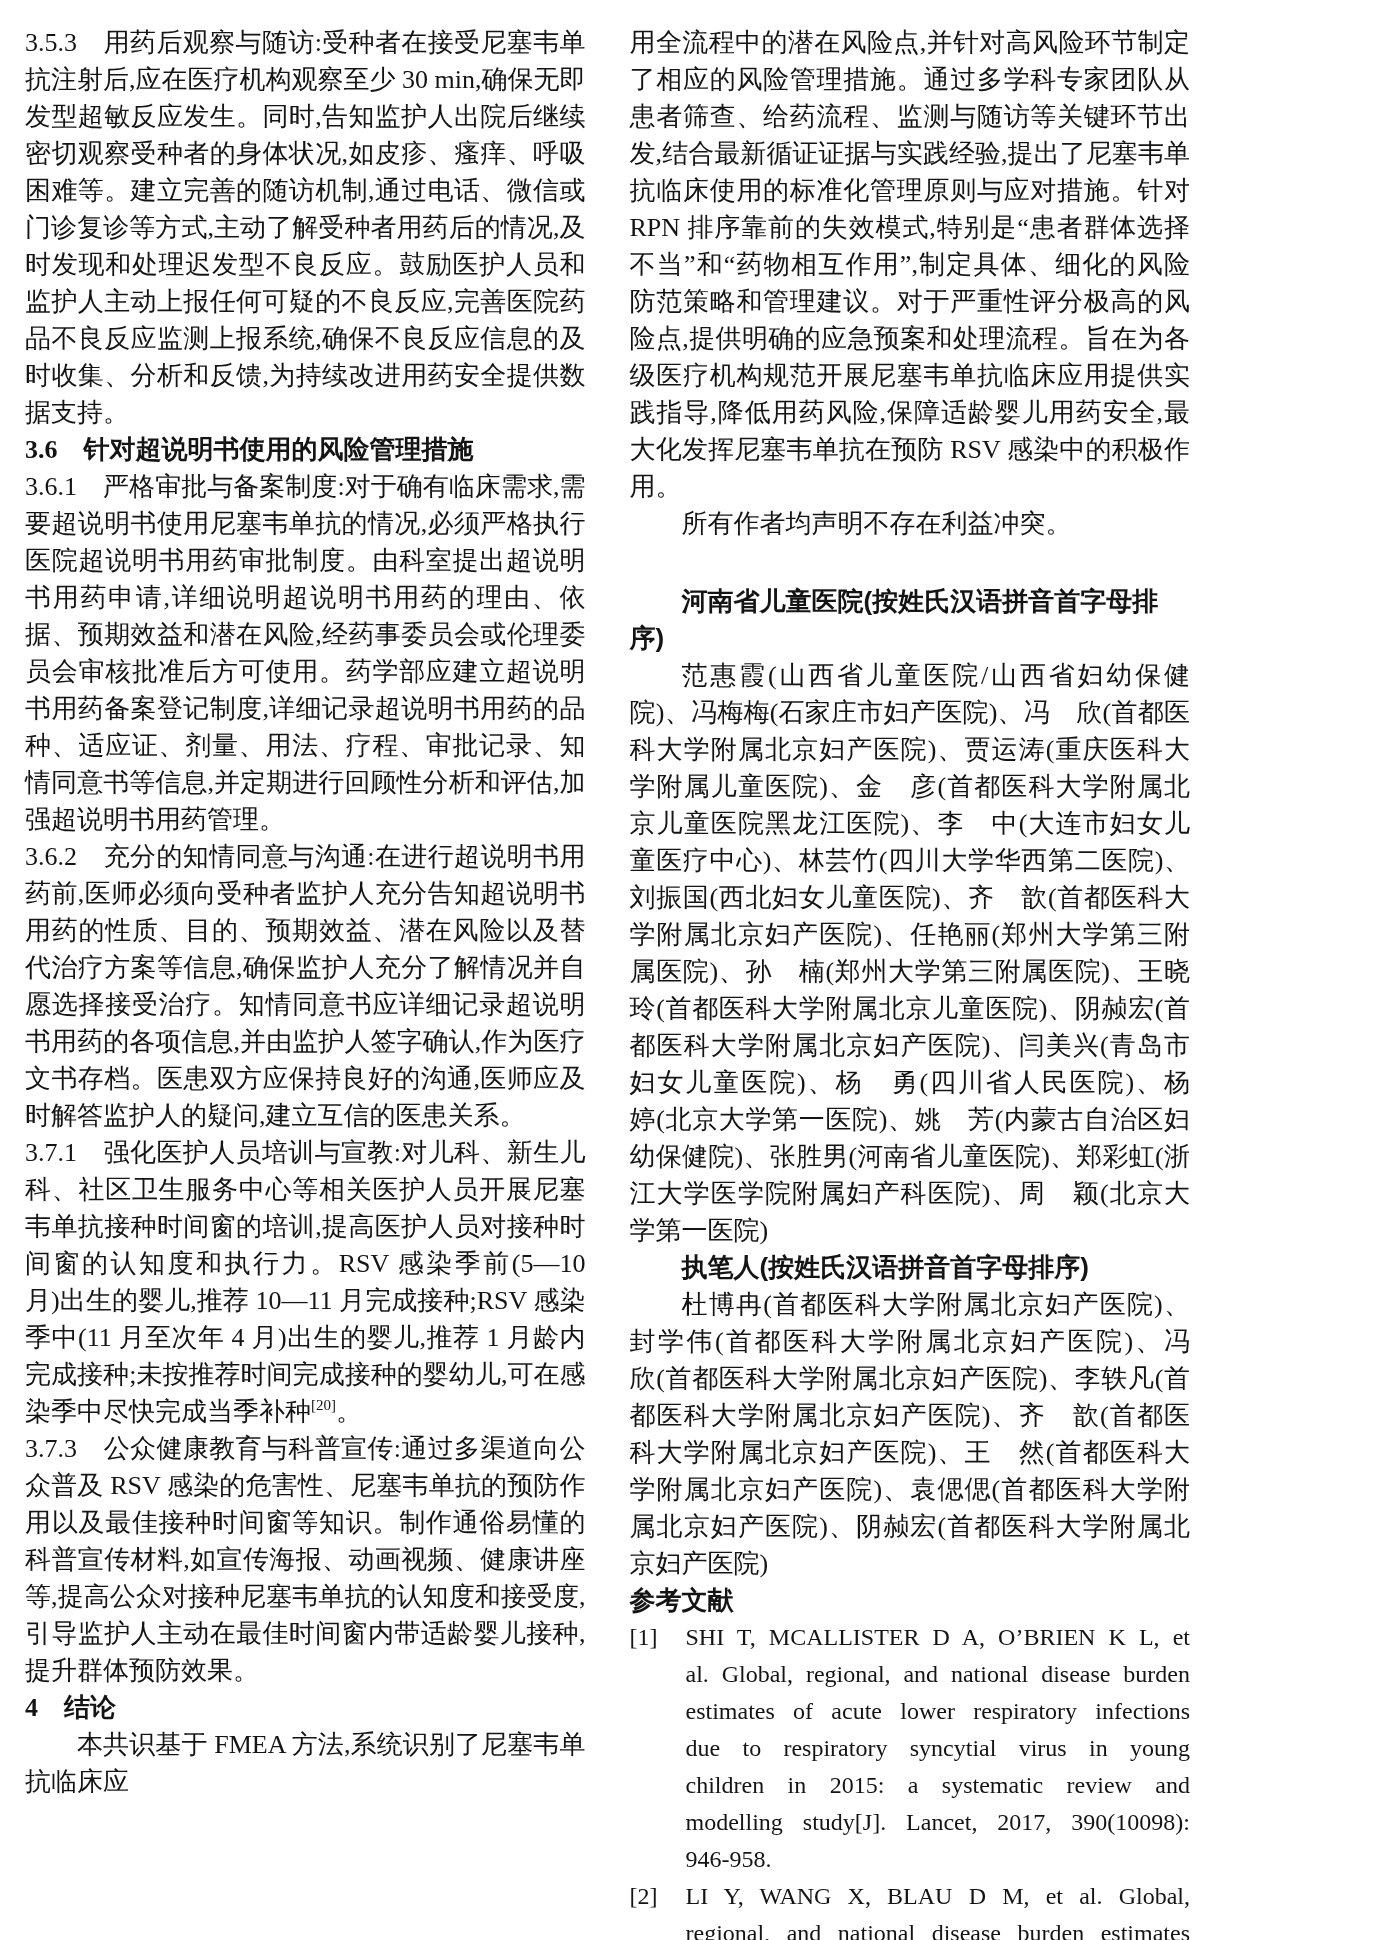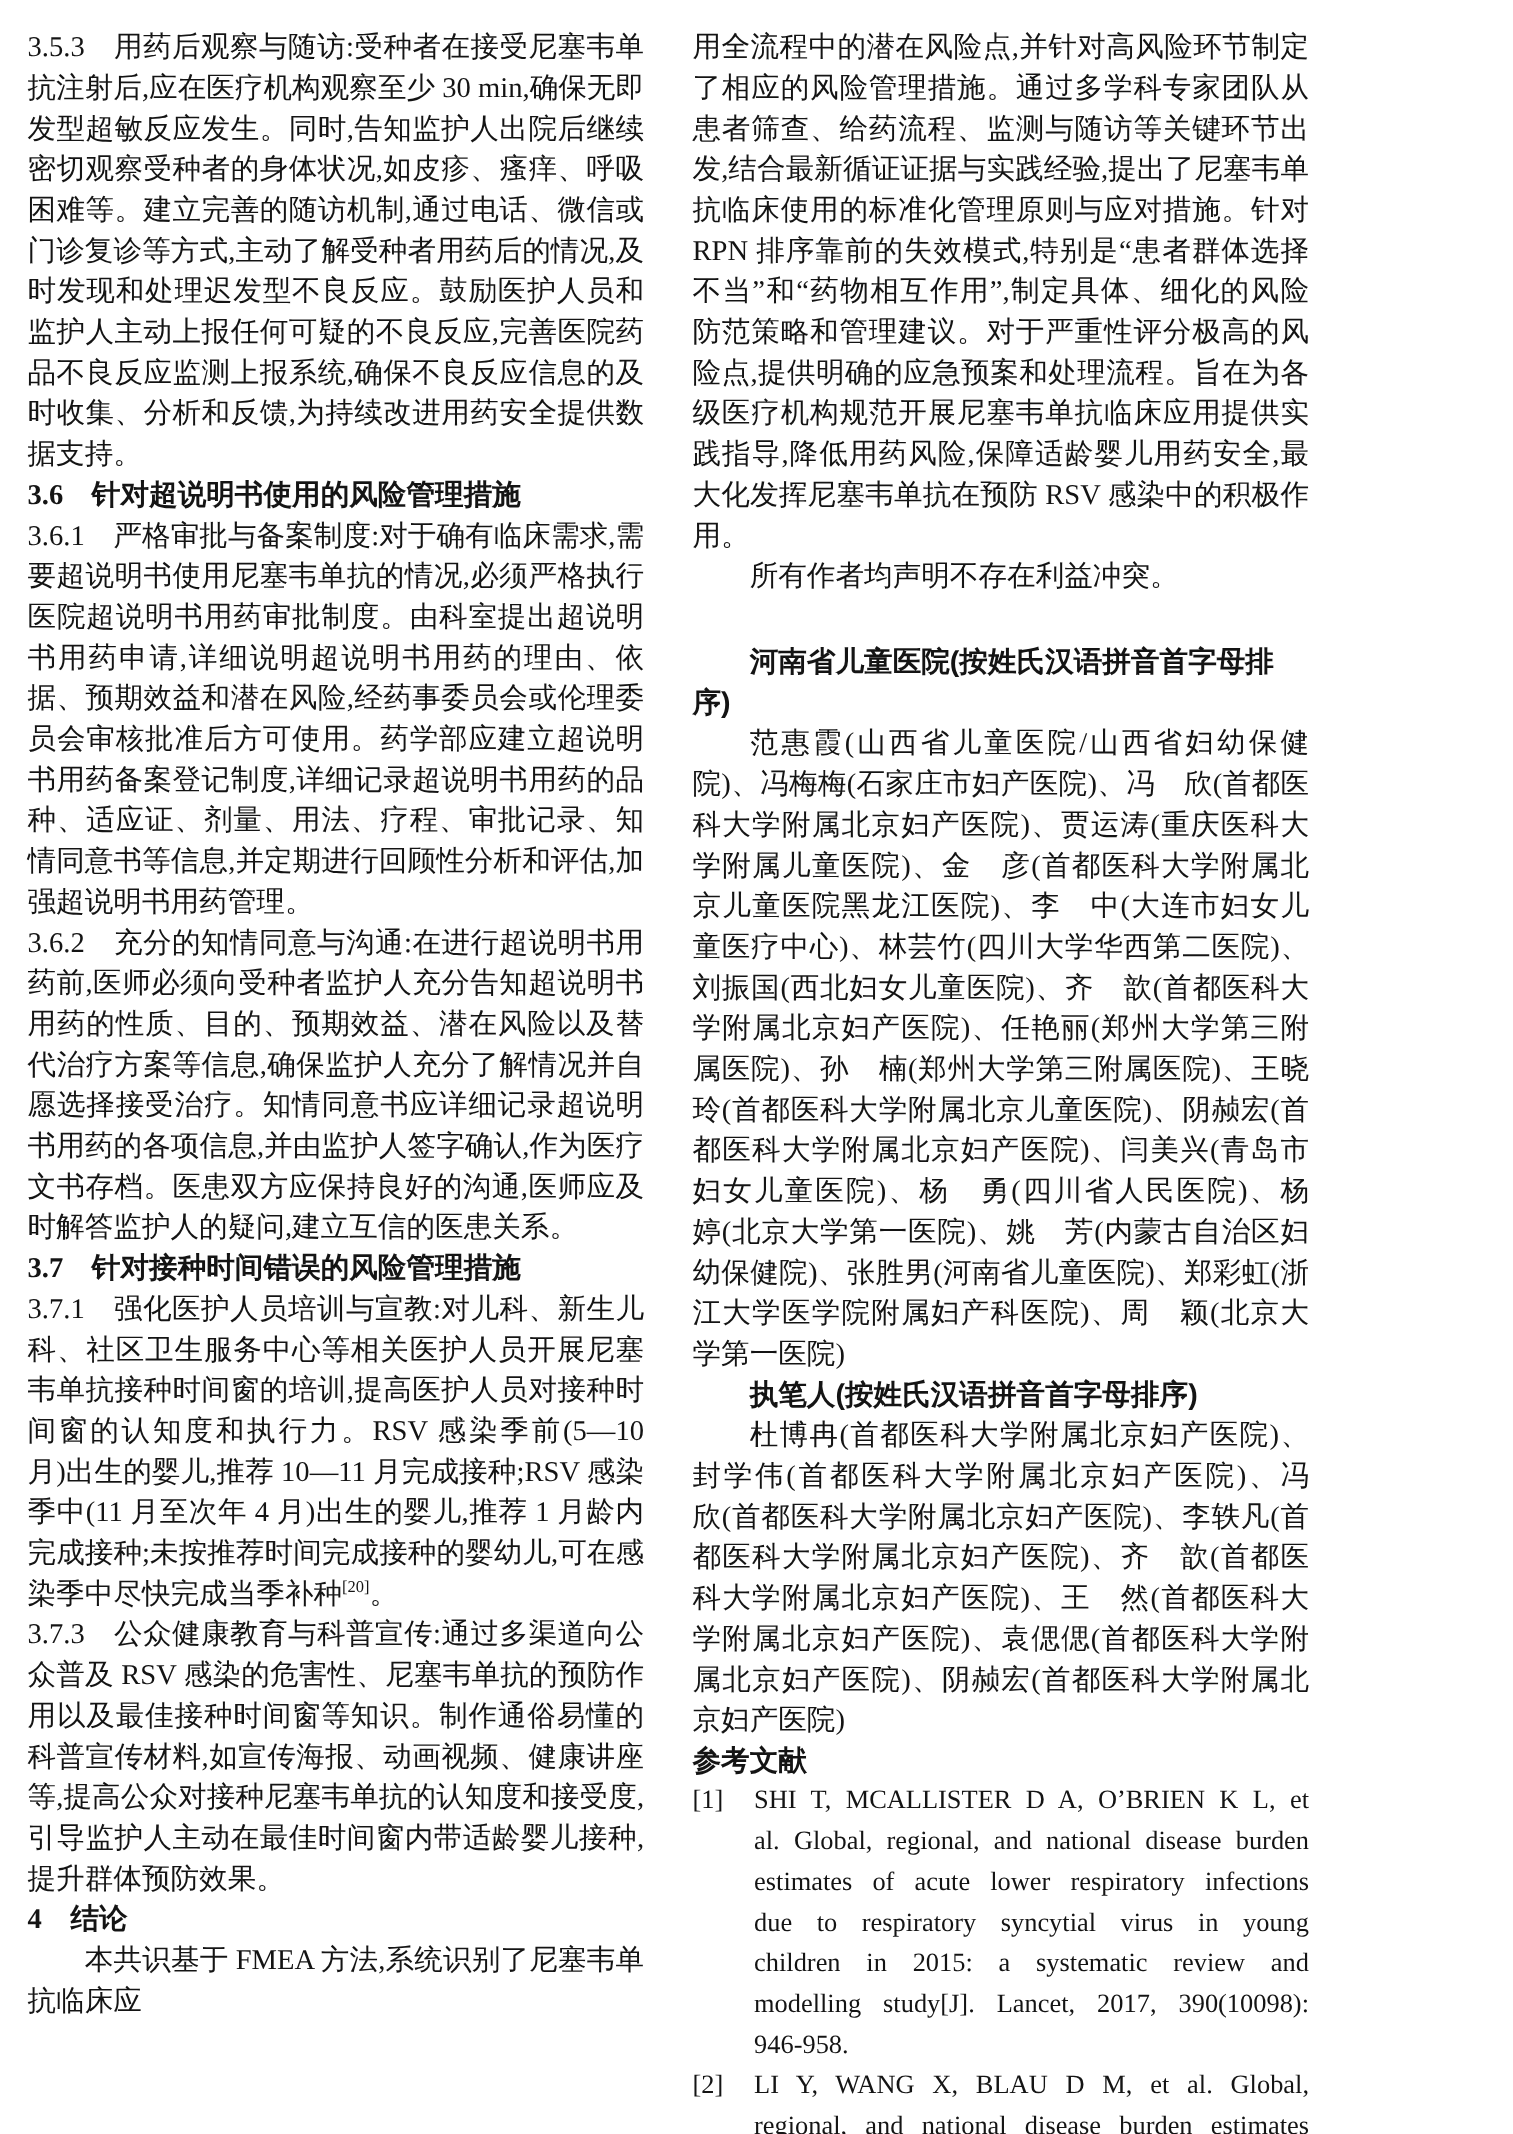--- a/index.html
+++ b/index.html
@@ -84,21 +84,20 @@
 <body>
 
 <div class="page">
   <div class="columns">
 
     <div class="col">
       <p class="para">3.5.3　用药后观察与随访:受种者在接受尼塞韦单抗注射后,应在医疗机构观察至少 30 min,确保无即发型超敏反应发生。同时,告知监护人出院后继续密切观察受种者的身体状况,如皮疹、瘙痒、呼吸困难等。建立完善的随访机制,通过电话、微信或门诊复诊等方式,主动了解受种者用药后的情况,及时发现和处理迟发型不良反应。鼓励医护人员和监护人主动上报任何可疑的不良反应,完善医院药品不良反应监测上报系统,确保不良反应信息的及时收集、分析和反馈,为持续改进用药安全提供数据支持。</p>
       <h3 class="heading">3.6　针对超说明书使用的风险管理措施</h3>
       <p class="para">3.6.1　严格审批与备案制度:对于确有临床需求,需要超说明书使用尼塞韦单抗的情况,必须严格执行医院超说明书用药审批制度。由科室提出超说明书用药申请,详细说明超说明书用药的理由、依据、预期效益和潜在风险,经药事委员会或伦理委员会审核批准后方可使用。药学部应建立超说明书用药备案登记制度,详细记录超说明书用药的品种、适应证、剂量、用法、疗程、审批记录、知情同意书等信息,并定期进行回顾性分析和评估,加强超说明书用药管理。</p>
       <p class="para">3.6.2　充分的知情同意与沟通:在进行超说明书用药前,医师必须向受种者监护人充分告知超说明书用药的性质、目的、预期效益、潜在风险以及替代治疗方案等信息,确保监护人充分了解情况并自愿选择接受治疗。知情同意书应详细记录超说明书用药的各项信息,并由监护人签字确认,作为医疗文书存档。医患双方应保持良好的沟通,医师应及时解答监护人的疑问,建立互信的医患关系。</p>
-      <h3 class="heading">3.7　针对接种时间错误的风险管理措施</h3>
       <p class="para"><span>3.7.1　强化医护人员培训与宣教:对儿科、新生儿科、社区卫生服务中心等相关医护人员开展尼塞韦单抗接种时间窗的培训,提高医护人员对接种时间窗的认知度和执行力。RSV 感染季前(5—10 月)出生的婴儿,推荐 10—11 月完成接种;RSV 感染季中(11 月至次年 4 月)出生的婴儿,推荐 1 月龄内完成接种;未按推荐时间完成接种的婴幼儿,可在感染季中尽快完成当季补种</span><sup class="ref-sup">[20]</sup><span>。</span></p>
       <p class="para">3.7.3　公众健康教育与科普宣传:通过多渠道向公众普及 RSV 感染的危害性、尼塞韦单抗的预防作用以及最佳接种时间窗等知识。制作通俗易懂的科普宣传材料,如宣传海报、动画视频、健康讲座等,提高公众对接种尼塞韦单抗的认知度和接受度,引导监护人主动在最佳时间窗内带适龄婴儿接种,提升群体预防效果。</p>
       <h3 class="heading">4　结论</h3>
       <p class="para indent">本共识基于 FMEA 方法,系统识别了尼塞韦单抗临床应</p>
     </div>
 
     <div class="col">
       <p class="para">用全流程中的潜在风险点,并针对高风险环节制定了相应的风险管理措施。通过多学科专家团队从患者筛查、给药流程、监测与随访等关键环节出发,结合最新循证证据与实践经验,提出了尼塞韦单抗临床使用的标准化管理原则与应对措施。针对 RPN 排序靠前的失效模式,特别是“患者群体选择不当”和“药物相互作用”,制定具体、细化的风险防范策略和管理建议。对于严重性评分极高的风险点,提供明确的应急预案和处理流程。旨在为各级医疗机构规范开展尼塞韦单抗临床应用提供实践指导,降低用药风险,保障适龄婴儿用药安全,最大化发挥尼塞韦单抗在预防 RSV 感染中的积极作用。</p>
       <p class="para indent">所有作者均声明不存在利益冲突。</p>
       <h4 class="subheading gap-top">河南省儿童医院(按姓氏汉语拼音首字母排序)</h4>

